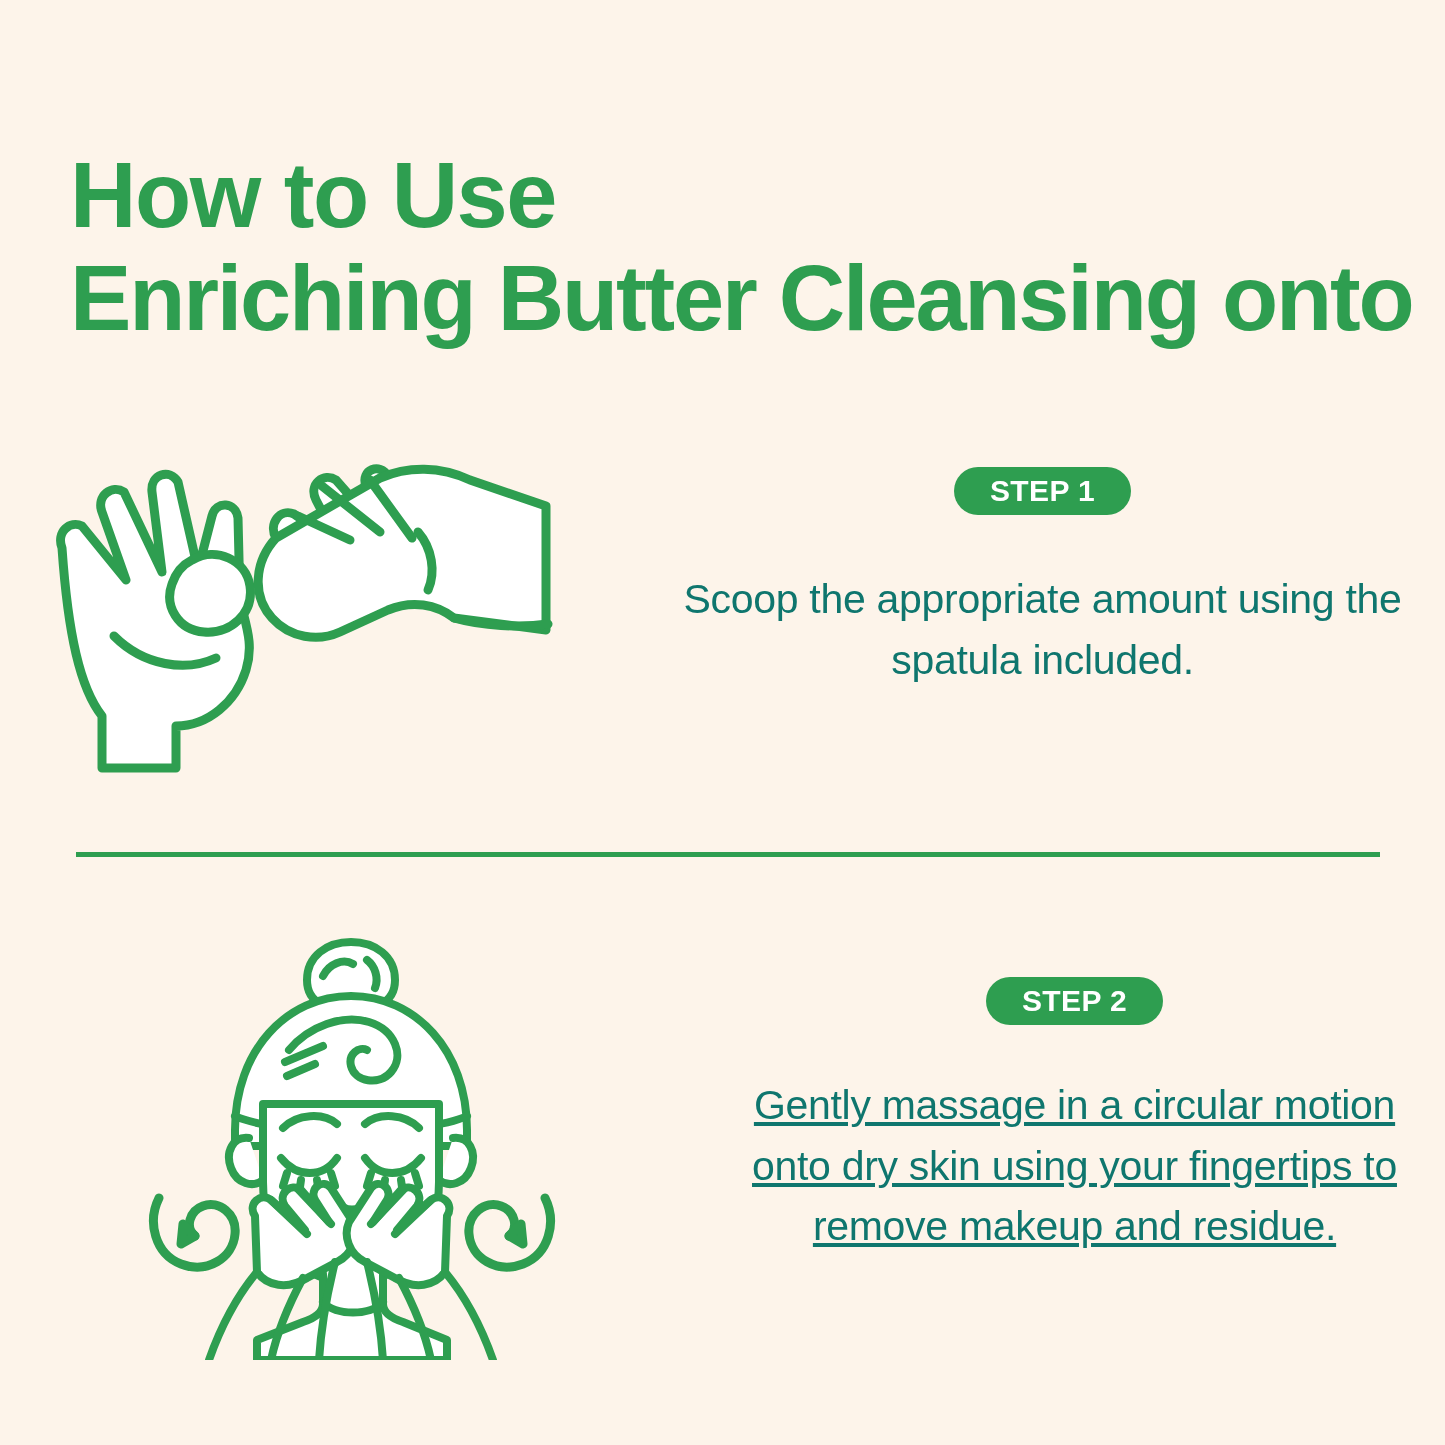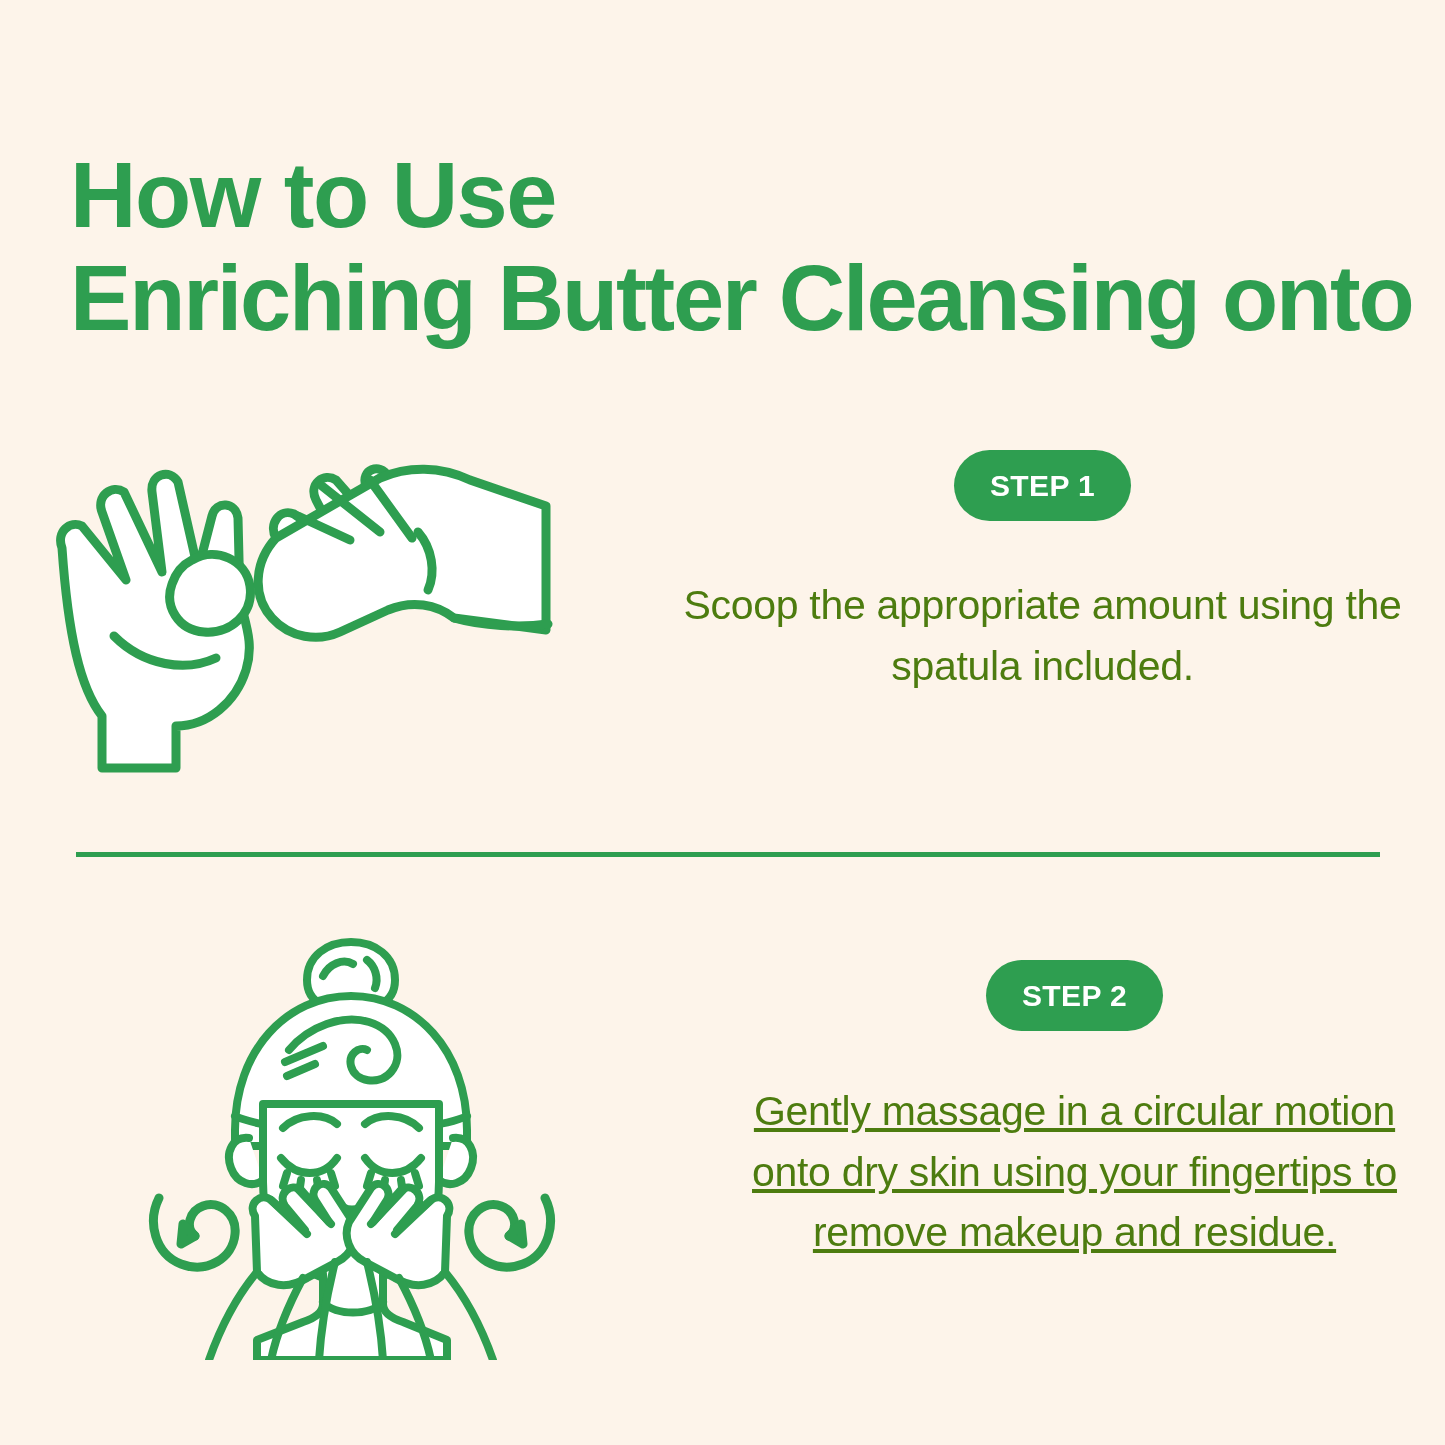--- a/index.html
+++ b/index.html
@@ -71,32 +71,33 @@
 
   
   .step-badge {
     display: inline-flex;
     align-items: center;
     justify-content: center;
     background: #2E9E50;
     color: #FFFFFF;
     border-radius: 999px;
     padding: 0 36px;
-    height: 71px;
+    height: 48px;
     font-size: 30px;
     font-weight: 700;
     letter-spacing: 0.4px;
     font-family: "Liberation Sans", sans-serif;
     white-space: nowrap;
+    margin-top: 17px;
   }
 
   
   .step-desc {
     margin-top: 54px;
-    color: #4d7c0f;
+    color: #0f766e;
     font-size: 41px;
     line-height: 1.48;
     text-align: center;
     font-weight: 400;
     font-family: "Liberation Sans", sans-serif;
     max-width: 720px;
     letter-spacing: -0.3px;
   }
   #step-row-2 .step-desc { margin-top: 50px; text-decoration: underline; }
 

